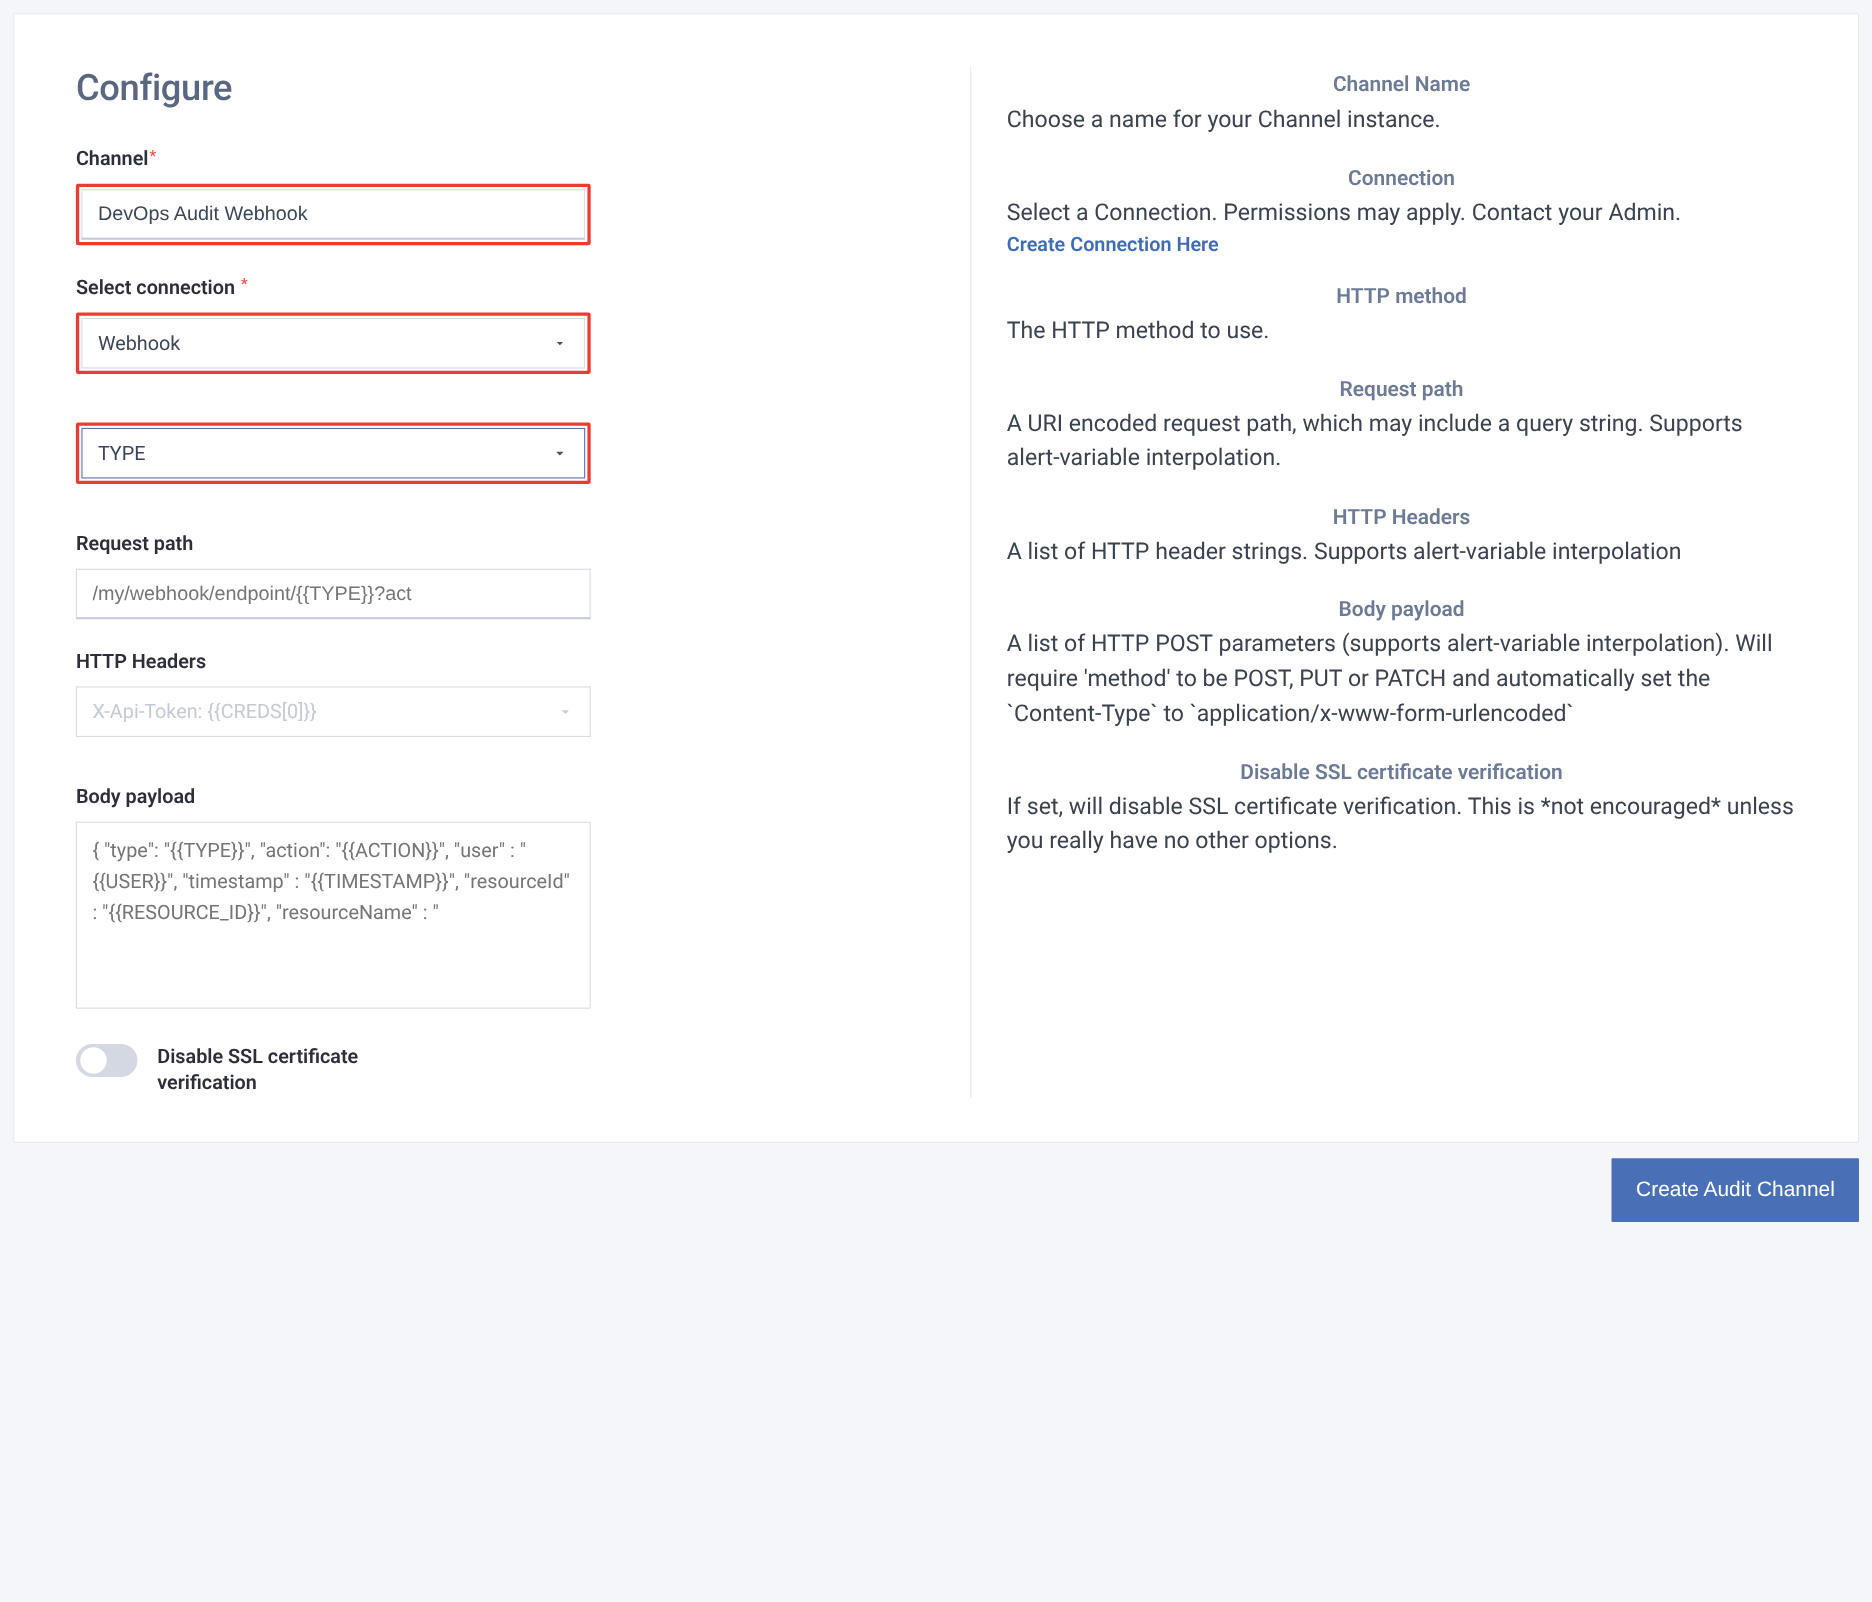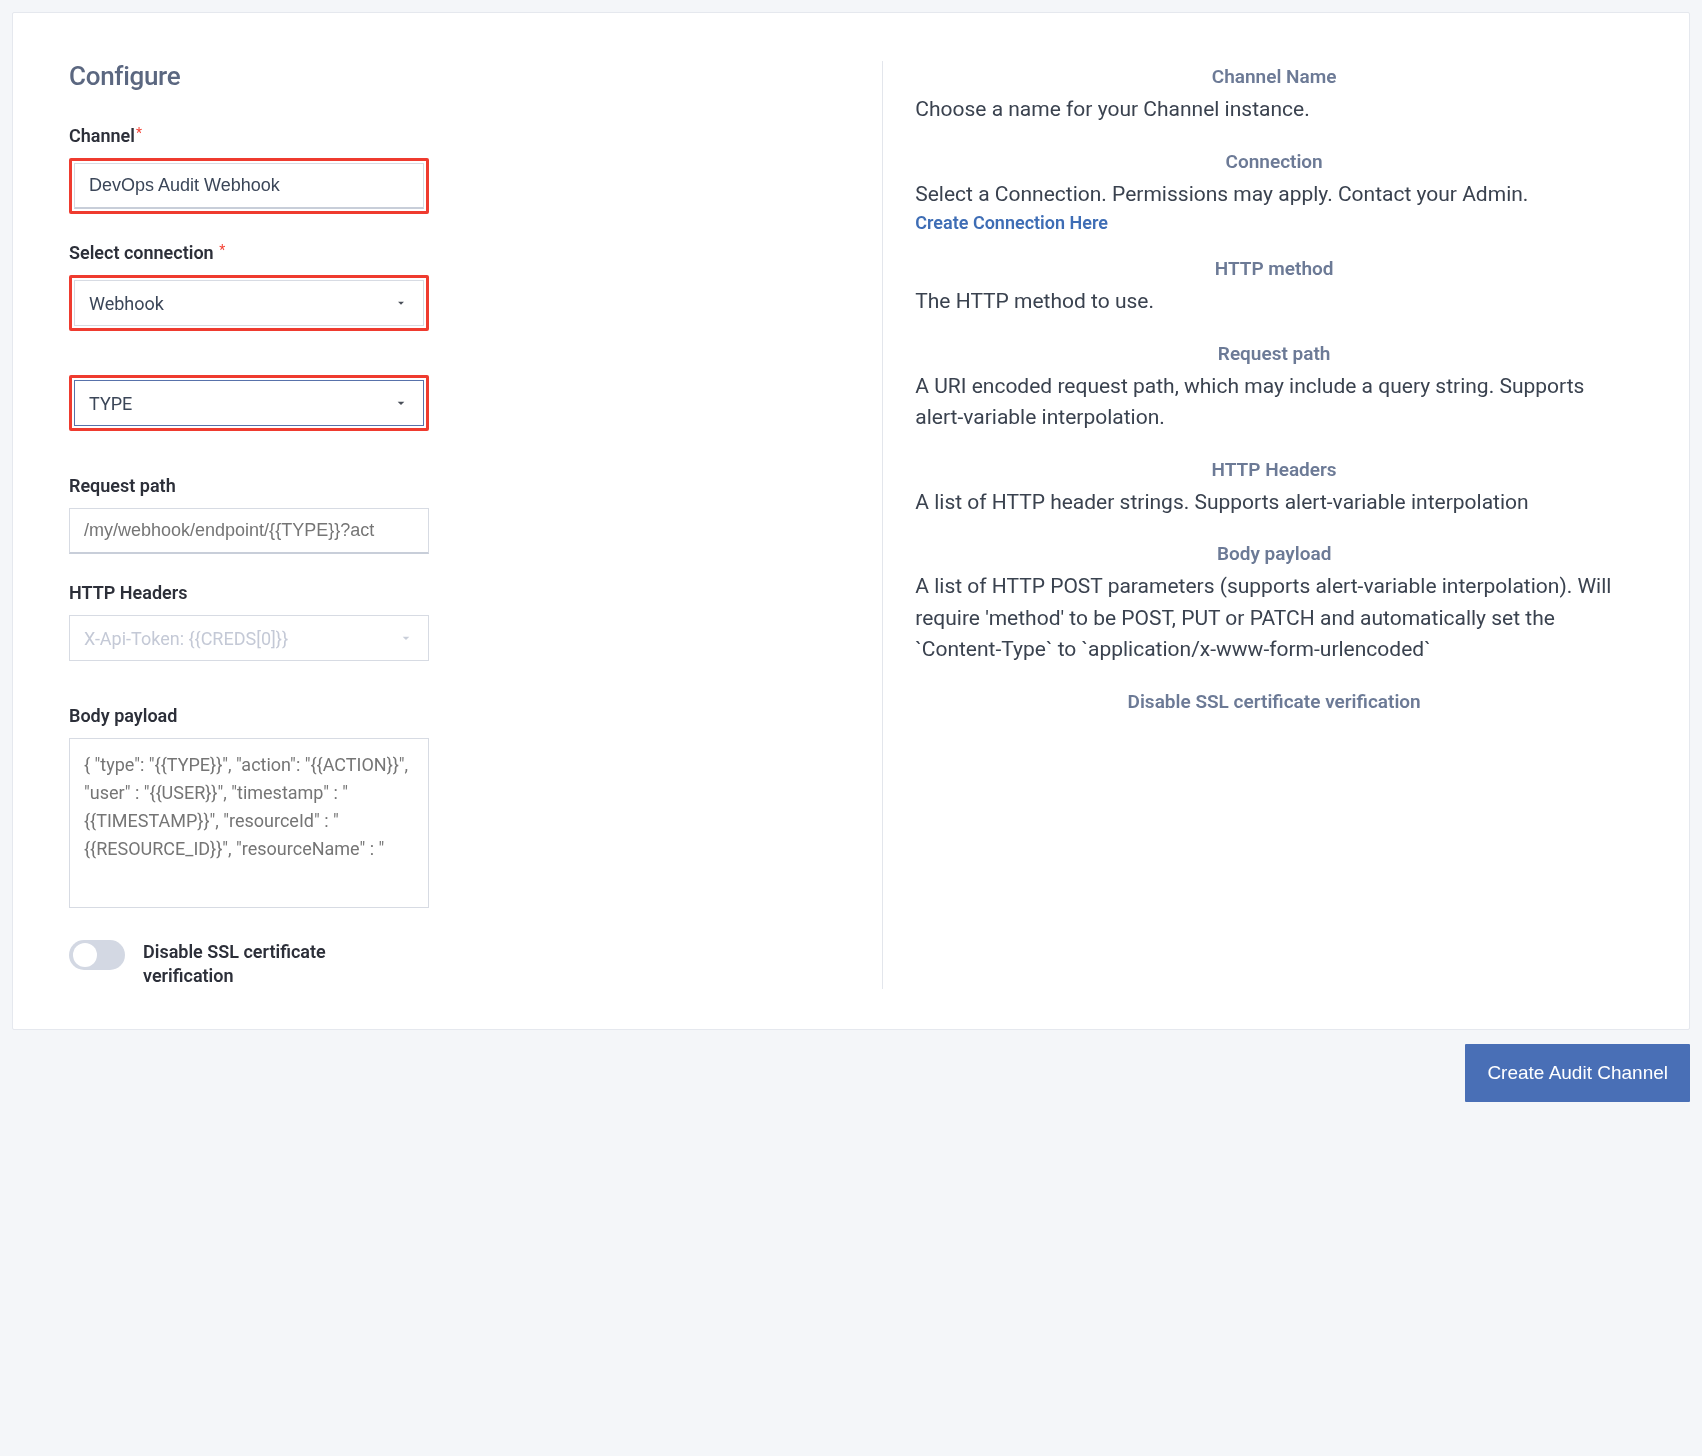--- a/index.html
+++ b/index.html
@@ -29,21 +29,21 @@
       flex: 0 0 52%;
       padding-right: 48px;
     }
     .right {
       flex: 0 0 48%;
       border-left: 1px solid #e3e6ec;
       padding-left: 32px;
       padding-top: 4px;
     }
     h1.page-title {
-      font-size: 26px;
+      font-size: 33px;
       font-weight: 500;
       color: #5b6780;
       margin-bottom: 34px;
       letter-spacing: -0.3px;
     }
     .field {
       margin-bottom: 28px;
     }
     .field-extra {
       margin-bottom: 44px;
@@ -56,21 +56,21 @@
       margin-bottom: 12px;
     }
     .required {
       color: #f44336;
       font-size: 14px;
       vertical-align: top;
       margin-left: 1px;
       font-weight: 400;
     }
     .input-wrap {
-      width: 360px;
+      width: 468px;
       max-width: 100%;
     }
     .highlight-box {
       border: 3px solid #ef3b2f;
       padding: 2px;
       border-radius: 2px;
     }
     .text-input {
       width: 100%;
       height: 46px;
@@ -311,20 +311,21 @@
       <div class="help-block">
         <div class="help-title">HTTP Headers</div>
         <div class="help-text">A list of HTTP header strings. Supports alert-variable interpolation</div>
       </div>
       <div class="help-block">
         <div class="help-title">Body payload</div>
         <div class="help-text">A list of HTTP POST parameters (supports alert-variable interpolation). Will require 'method' to be POST, PUT or PATCH and automatically set the `Content-Type` to `application/x-www-form-urlencoded`</div>
       </div>
       <div class="help-block">
         <div class="help-title">Disable SSL certificate verification</div>
+        <div class="help-text">If set, will disable SSL certificate verification. This is *not encouraged* unless you really have no other options.</div>
       </div>
     </div>
   </div>
 </div>
 
 <div class="footer">
   <button class="primary-btn">Create Audit Channel</button>
 </div>
 
 </body></html>

